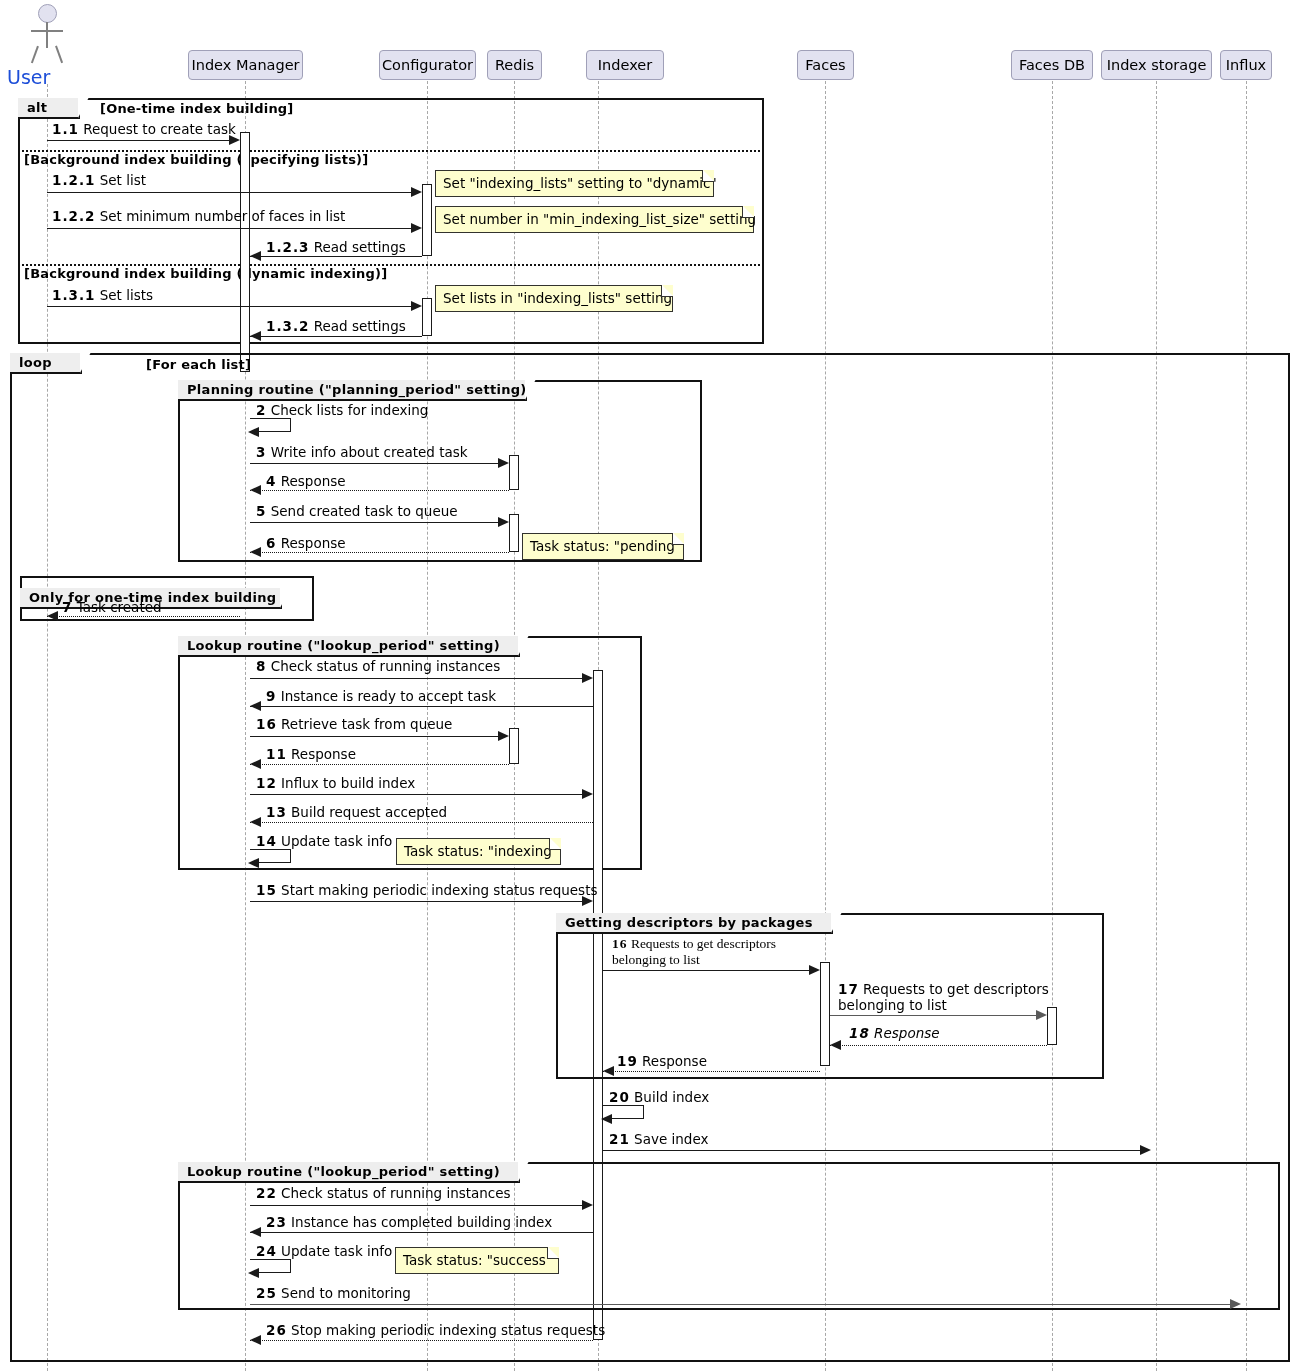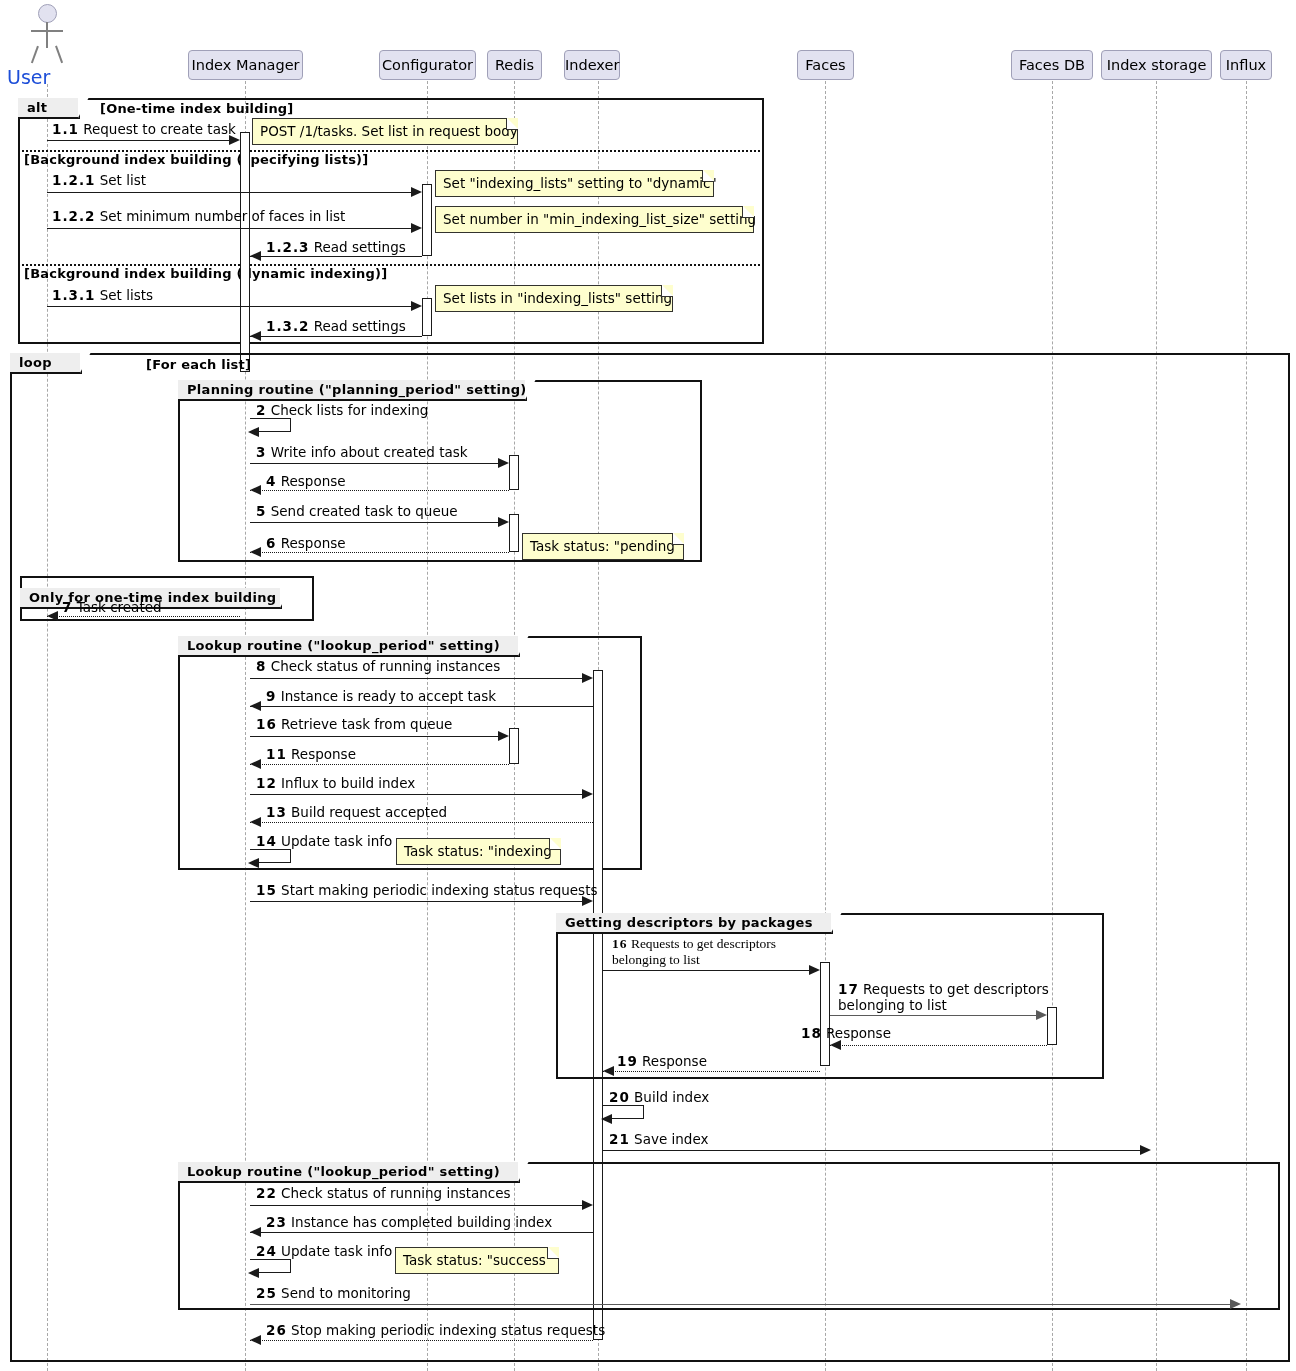--- a/index.html
+++ b/index.html
@@ -71,21 +71,21 @@
   <div class="actor-head" style="left:38px;top:4px;"></div>
   <div class="actor-seg" style="left:46px;top:22px;width:1.5px;height:26px;"></div>
   <div class="actor-seg" style="left:31px;top:30px;width:32px;height:1.5px;"></div>
   <div class="actor-seg" style="left:37px;top:46px;width:1.5px;height:18px;transform:rotate(20deg);transform-origin:top center;"></div>
   <div class="actor-seg" style="left:55px;top:46px;width:1.5px;height:18px;transform:rotate(-20deg);transform-origin:top center;"></div>
   <div class="actor-label" style="left:7px;top:66px;width:80px;">User</div>
 
   <div class="participant" style="left:188px;top:50px;width:115px;">Index Manager</div>
   <div class="participant" style="left:379px;top:50px;width:97px;">Configurator</div>
   <div class="participant" style="left:487px;top:50px;width:55px;">Redis</div>
-  <div class="participant" style="left:564px;top:50px;width:56px;">Indexer</div>
+  <div class="participant" style="left:586px;top:50px;width:78px;">Indexer</div>
   <div class="participant" style="left:797px;top:50px;width:57px;">Faces</div>
   <div class="participant" style="left:1011px;top:50px;width:82px;">Faces DB</div>
   <div class="participant" style="left:1101px;top:50px;width:111px;">Index storage</div>
   <div class="participant" style="left:1220px;top:50px;width:52px;">Influx</div>
 
   <div class="lifeline" style="left:47px;top:84px;height:1287px;"></div>
   <div class="lifeline" style="left:245px;top:81px;height:1290px;"></div>
   <div class="lifeline" style="left:427px;top:81px;height:1290px;"></div>
   <div class="lifeline" style="left:514px;top:81px;height:1290px;"></div>
   <div class="lifeline" style="left:598px;top:81px;height:1290px;"></div>
@@ -103,24 +103,20 @@
   <div class="frag-cond" style="left:24px;top:266px;">[Background index building (dynamic indexing)]</div>
 
   <div class="msglabel" style="left:52px;top:121px;">
     <b>1.1</b>
     <span class="txt">Request to create task</span>
   </div>
   <div class="msgline" style="left:47px;top:140px;width:187px;"></div>
   <div class="arrowhead arrow-r" style="left:229px;top:135px;"></div>
   <div class="activation" style="left:240px;top:132px;height:240px;"></div>
 
-  <div class="note" style="left:252px;top:118px;width:266px;height:27px;">
-    <span>POST /1/tasks. Set list in request body</span>
-    <span class="fold"></span><span class="fold2"></span>
-  </div>
 
   <div class="msglabel" style="left:52px;top:172px;">
     <b>1.2.1</b>
     <span class="txt">Set list</span>
   </div>
   <div class="msgline" style="left:47px;top:192px;width:369px;"></div>
   <div class="arrowhead arrow-r" style="left:411px;top:187px;"></div>
   <div class="activation" style="left:422px;top:184px;height:72px;"></div>
   <div class="note" style="left:435px;top:170px;width:279px;height:27px;">
     <span>Set "indexing_lists" setting to "dynamic"</span>
@@ -299,21 +295,21 @@
   <div class="activation" style="left:820px;top:962px;height:104px;"></div>
 
   <div class="msglabel wrap" style="left:838px;top:981px;width:215px;">
     <b>17</b>
     <span class="txt">Requests to get descriptors belonging to list</span>
   </div>
   <div class="msgline grey" style="left:830px;top:1015px;width:211px;"></div>
   <div class="arrowhead arrow-r grey" style="left:1036px;top:1010px;"></div>
   <div class="activation" style="left:1047px;top:1007px;height:38px;"></div>
 
-  <div class="msglabel" style="left:801px;top:1025px;">
+  <div class="msglabel" style="left:849px;top:1025px;font-style:italic;">
     <b>18</b>
     <span class="txt">Response</span>
   </div>
   <div class="msgline dotted" style="left:830px;top:1045px;width:217px;"></div>
   <div class="arrowhead arrow-l" style="left:830px;top:1040px;"></div>
 
   <div class="msglabel" style="left:617px;top:1053px;">
     <b>19</b>
     <span class="txt">Response</span>
   </div>

